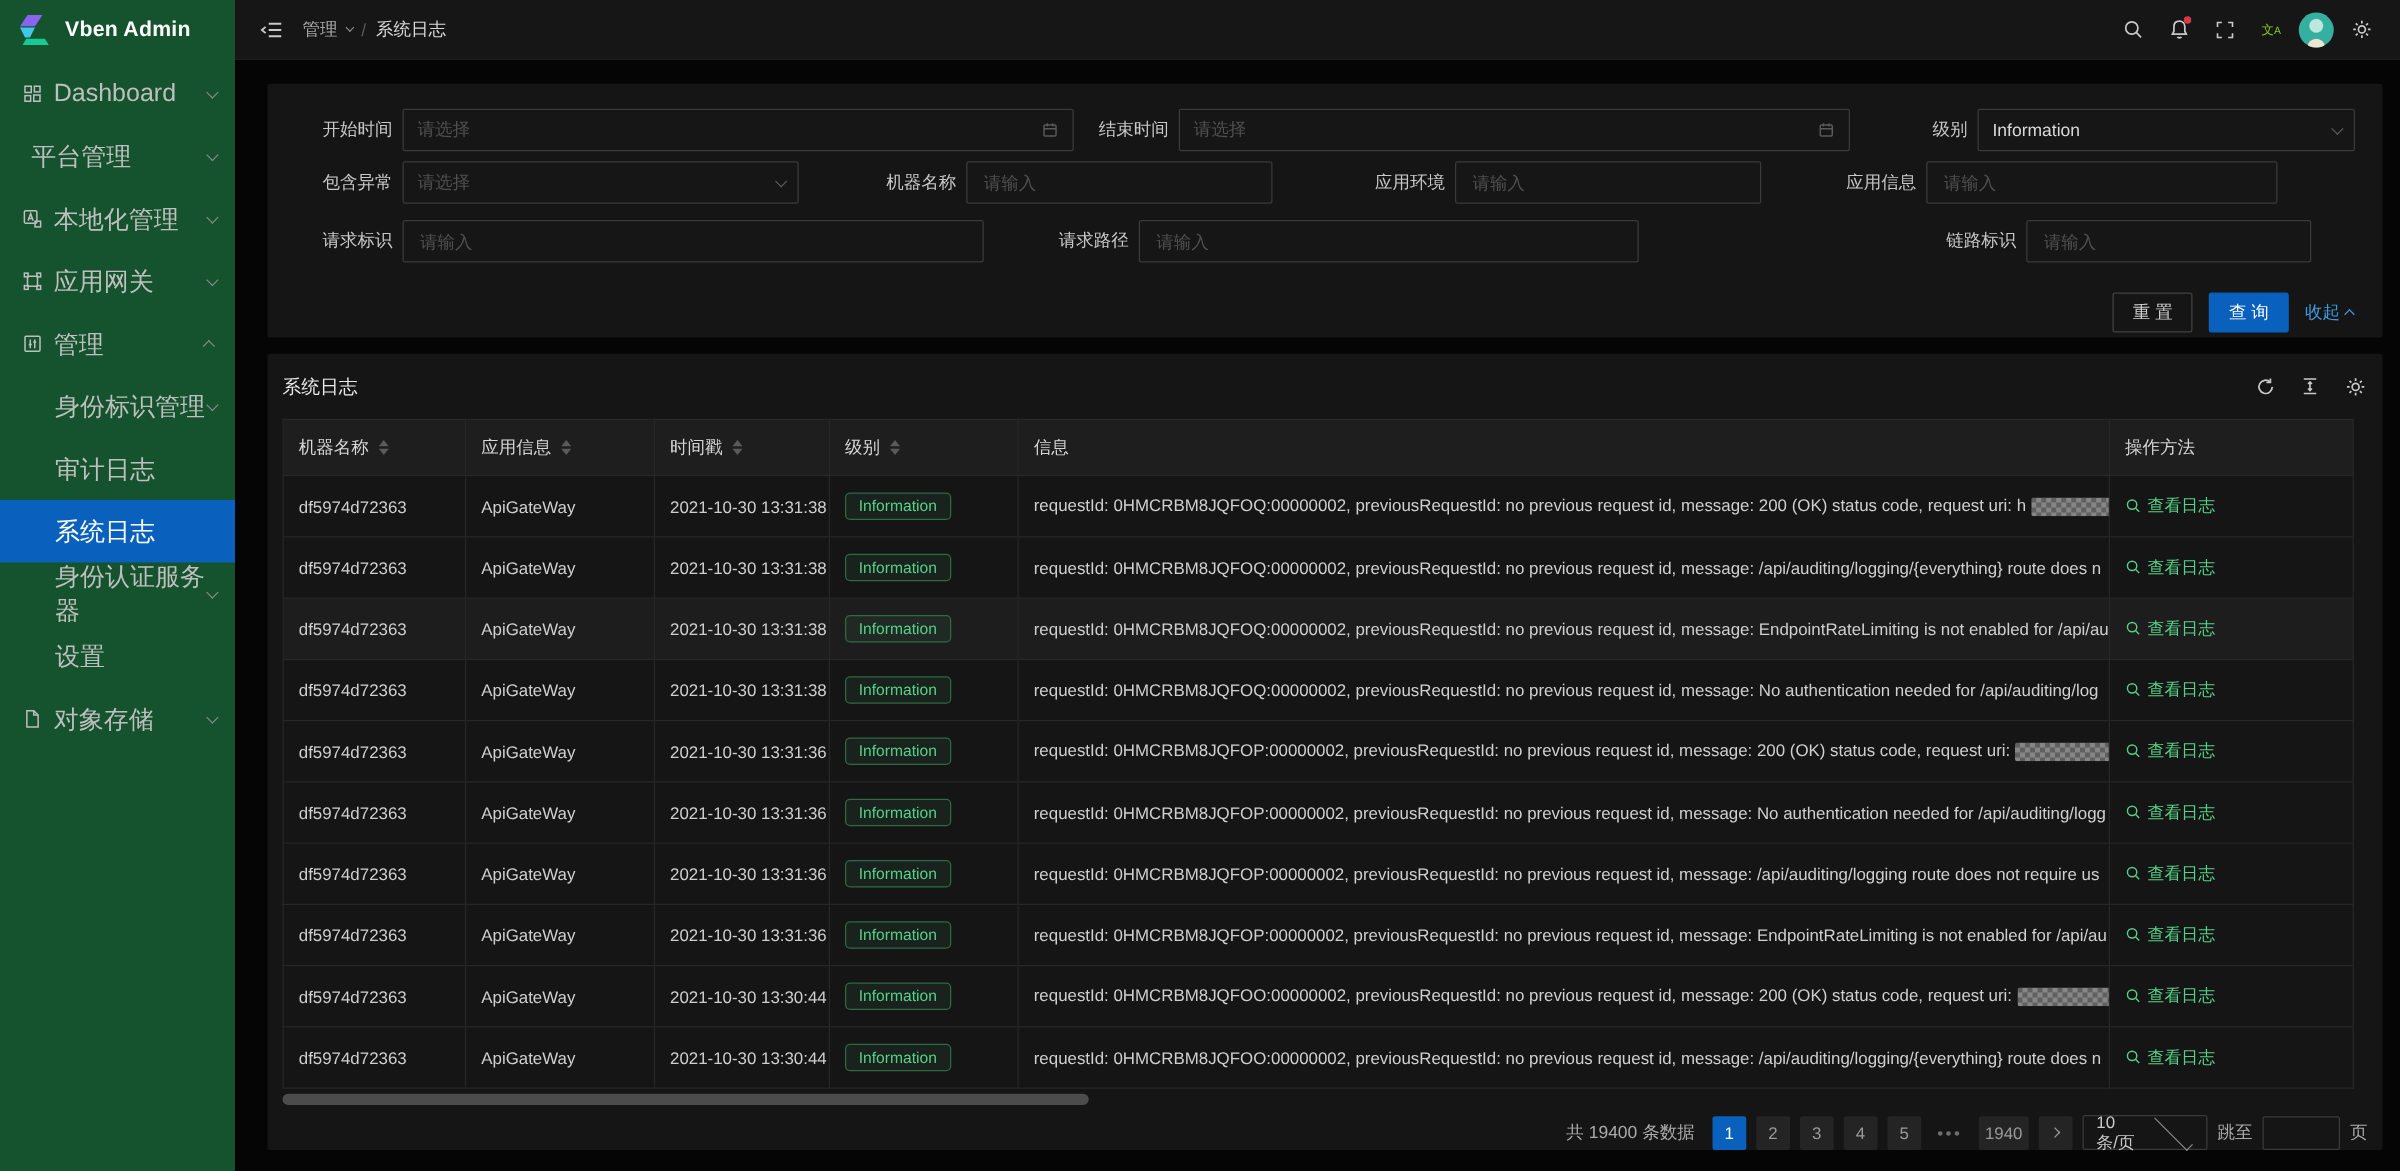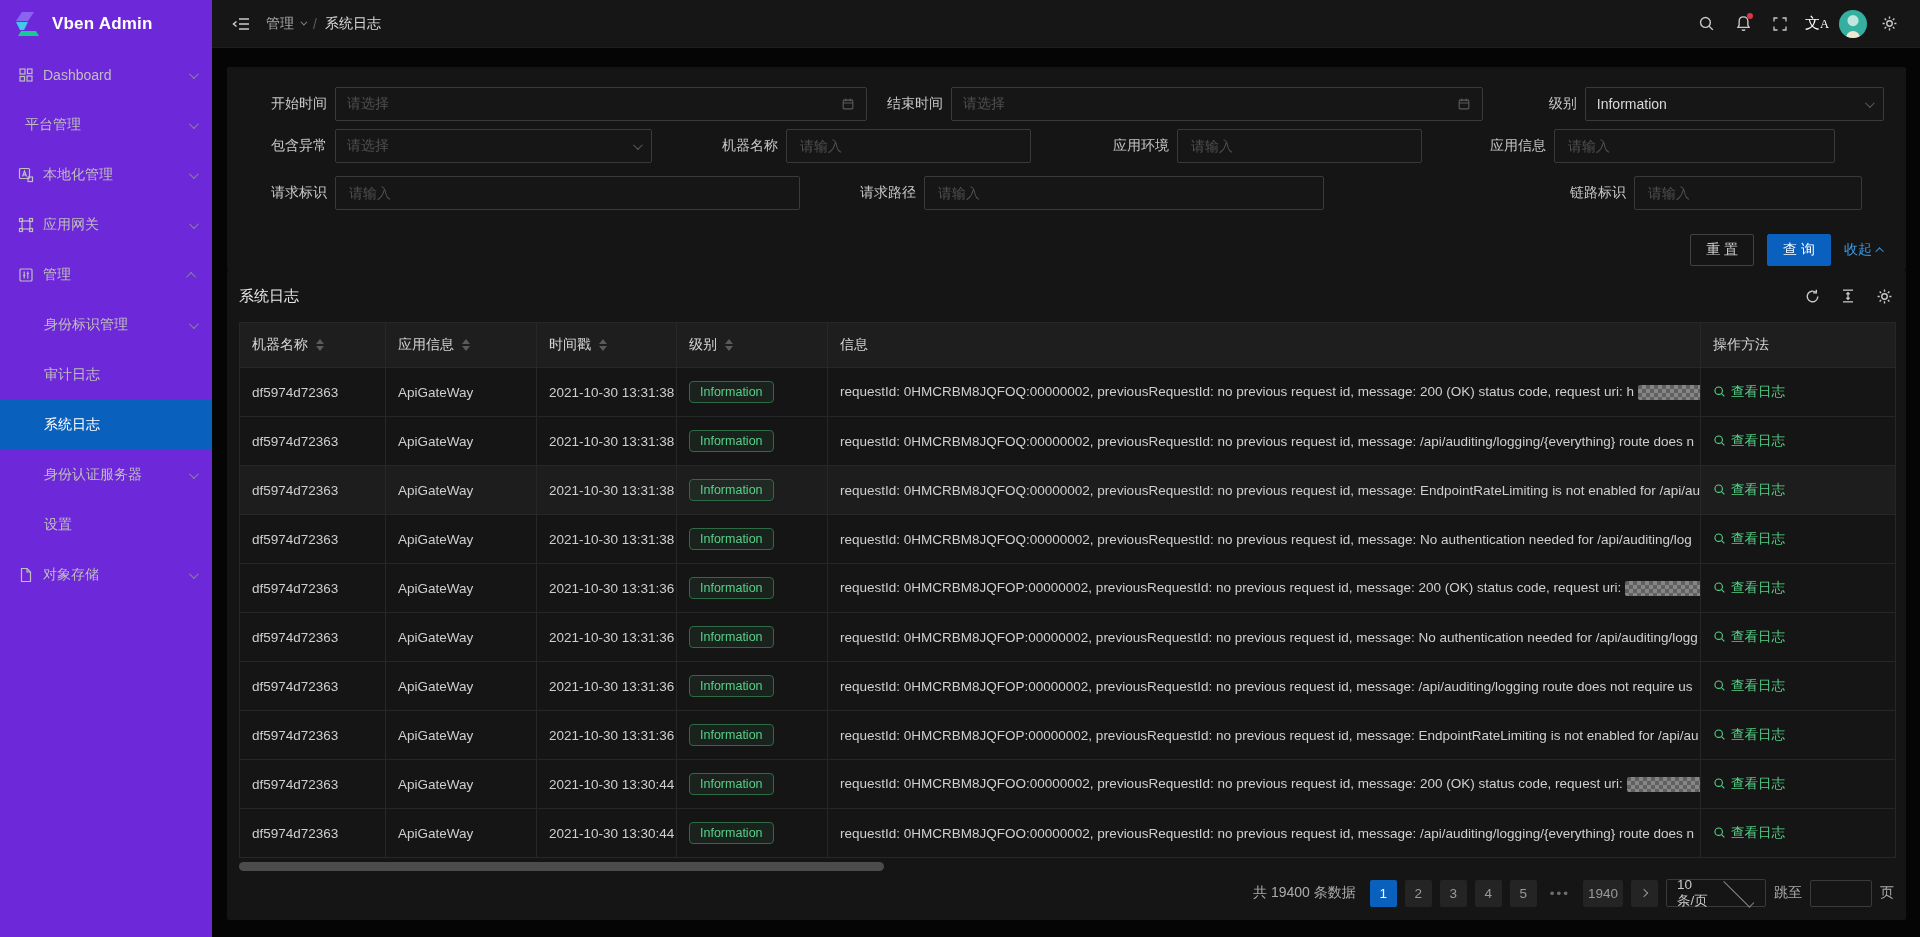--- a/index.html
+++ b/index.html
@@ -5,28 +5,28 @@
   * { box-sizing: border-box; }
   html,body { margin:0; padding:0; }
   body {
     width:1920px; height:937px; overflow:hidden;
     background:#050505; color:#d9d9d9;
     font-family:"Liberation Sans", sans-serif; font-size:14px;
   }
   .app { display:flex; width:1920px; height:937px; }
 
   
-  .sidebar { width:212px; flex-shrink:0; background:#6d28d9; display:flex; flex-direction:column; }
+  .sidebar { width:188px; flex-shrink:0; background:#14532d; display:flex; flex-direction:column; }
   .logo { height:48px; display:flex; align-items:center; padding-left:12px; gap:10px; cursor:pointer; }
   .logo-text { font-size:17px; font-weight:bold; color:#fff; letter-spacing:.2px; }
   .menu { flex:1; overflow:hidden; padding-top:2px; }
   .mi { height:50px; display:flex; align-items:center; padding:0 16px 0 17px; color:#bfbfbf; cursor:pointer; position:relative; }
   .mi-icon { width:17px; height:17px; margin-right:9px; display:flex; align-items:center; justify-content:center; }
   .mi-icon svg { stroke:#bfbfbf; fill:none; stroke-width:1.2; }
-  .mi-label { flex:1; font-size:14px; }
+  .mi-label { flex:1; font-size:20px; }
   .mi.noicon { padding-left:25px; }
   .smi { height:50px; display:flex; align-items:center; padding:0 16px 0 44px; color:#bfbfbf; cursor:pointer; }
   .smi .mi-label { flex:1; }
   .smi.active { background:#0960bd; color:#fff; }
   .chev { width:7px; height:7px; border-right:1.4px solid #8a8a8a; border-bottom:1.4px solid #8a8a8a; transform:rotate(45deg) translateY(-2px); flex-shrink:0; }
   .chev.up { transform:rotate(-135deg) translateY(-2px); }
 
   
   .main { flex:1; display:flex; flex-direction:column; min-width:0; }
   .topbar { height:48px; background:#161616; border-bottom:1px solid #1e1e1e; display:flex; align-items:center; padding:0 16px; flex-shrink:0; }
@@ -35,23 +35,23 @@
   .crumb { color:#a6a6a6; cursor:pointer; display:flex; align-items:center; gap:6px; }
   .crumb .chev { width:5px; height:5px; }
   .crumb-sep { color:#5a5a5a; }
   .crumb-cur { color:#d9d9d9; }
   .top-right { margin-left:auto; display:flex; align-items:center; gap:7px; }
   .tbtn { width:30px; height:34px; display:flex; align-items:center; justify-content:center; cursor:pointer; position:relative; color:#c9c9c9; }
   .tbtn svg { stroke:#c9c9c9; fill:none; stroke-width:1.3; }
   .bell-dot { position:absolute; top:6px; right:5px; width:6px; height:6px; border-radius:50%; background:#d93843; }
   .avatar { width:28px; height:28px; border-radius:50%; background:radial-gradient(circle at 50% 38%, #bfe7df 0 5px, #35b0a0 6px); position:relative; overflow:hidden; cursor:pointer; }
   .avatar::after { content:""; position:absolute; left:7px; bottom:-4px; width:14px; height:11px; border-radius:7px 7px 0 0; background:#efe6d4; }
-  .lang-glyph { font-size:15px; color:#ffffff;font-family:Liberation Serif, serif; }
-
-  .content { flex:1; padding:19px 14px 17px 15px; display:flex; flex-direction:column; min-height:0; background:#050505; }
+  .lang-glyph { font-size:10px; color:#84cc16; }
+
+  .content { flex:1; padding:19px 14px 17px 26px; display:flex; flex-direction:column; gap:13px; min-height:0; background:#050505; }
   .card { background:#151515; border-radius:2px; }
 
   
   .filter-card { height:203px; padding:12px 22px 0 22px; flex-shrink:0; }
   .frow { display:flex; align-items:center; height:34px; margin-top:8px; }
   .frow.r3 { margin-top:13px; }
   .flabel { text-align:right; color:#c8c8c8; padding-right:8px; flex-shrink:0; font-size:14px; }
   .box { height:34px; border:1px solid #3a3a3a; background:#161616; border-radius:2px; display:flex; align-items:center; padding:0 11px; gap:8px; }
   .box input { flex:1; min-width:0; background:transparent; border:none; outline:none; color:#d9d9d9; font-size:14px; font-family:inherit; }
   .box input::placeholder { color:#4f4f4f; }

